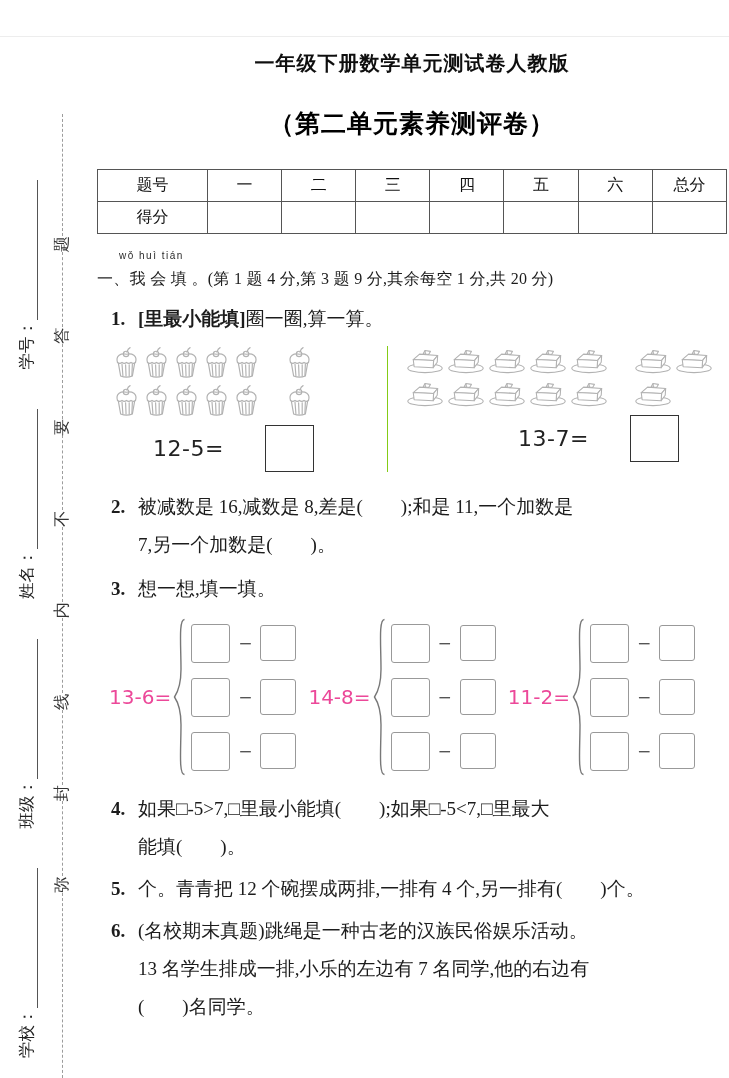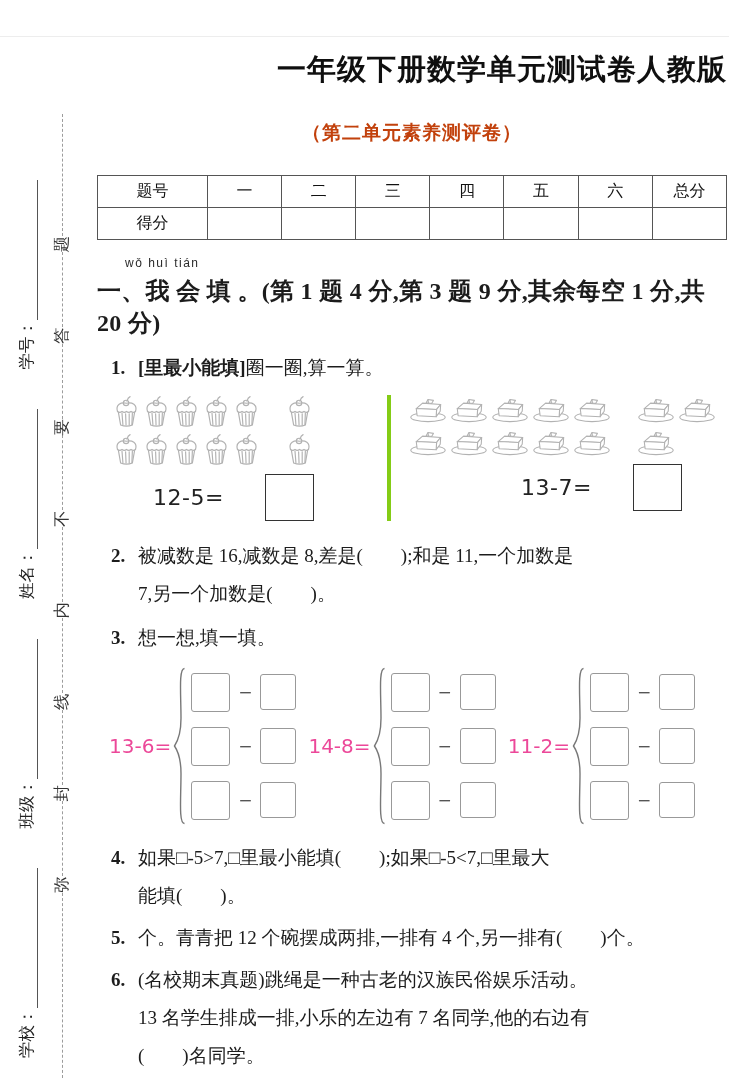--- a/index.html
+++ b/index.html
@@ -25,46 +25,46 @@
     transform-origin:0 0;transform:rotate(-90deg);
     display:flex;align-items:center;
   }
   .seal-char{font-size:16.5px;color:#333;}
   .seal-dash{height:0;border-top:1.2px dashed #9c9c9c;flex:0 0 75px;}
   .seal-dash.lead{flex:0 0 185px;}
   .seal-dash.tail{flex:1 1 auto;}
 
   
   .content{position:absolute;left:97px;top:0;width:630px;}
-  .title{margin-top:50px;text-align:right;font-family:"Liberation Sans",sans-serif;
-         font-size:29px;font-weight:bold;letter-spacing:1px;color:#0f0f0f;}
+  .title{margin-top:50px;text-align:center;font-family:"Liberation Sans",sans-serif;
+         font-size:20px;font-weight:bold;letter-spacing:1px;color:#0f0f0f;}
   .subtitle{margin-top:30px;text-align:center;font-family:"Liberation Sans",sans-serif;
-         font-size:19px;font-weight:bold;letter-spacing:1px;color:#c2410c;}
+         font-size:25px;font-weight:bold;letter-spacing:1px;color:#000000;}
 
   table.score-table{width:100%;border-collapse:collapse;margin-top:29px;table-layout:fixed;border-radius:11px;}
   table.score-table td{border:1px solid #555;height:29px;text-align:center;
          font-family:"Liberation Sans",sans-serif;font-size:16px;color:#111;}
   table.score-table td:first-child{width:17%;}
 
   .sec-heading{position:relative;margin-top:16px;padding-top:19px;}
-  .pinyin{position:absolute;left:28px;top:0;font-family:"Liberation Sans",sans-serif;
-          font-size:12px;letter-spacing:1.5px;color:#2a2a2a;}
-  .sec-line{font-size:24px;font-weight:bold;letter-spacing:0.3px;white-space:pre-wrap;}
+  .pinyin{position:absolute;left:22px;top:0;font-family:"Liberation Sans",sans-serif;
+          font-size:10px;letter-spacing:1.5px;color:#2a2a2a;}
+  .sec-line{font-size:16px;font-weight:normal;letter-spacing:0.3px;white-space:pre-wrap;}
 
   .question{position:relative;margin:12px 0 0 14px;padding-left:27px;
             font-size:19px;line-height:38px;color:#1c1c1c;}
   .qnum{position:absolute;left:0;top:0;font-weight:bold;}
   .qline{white-space:pre-wrap;}
   .qtag{font-weight:bold;}
   .qinline{white-space:pre-wrap;}
 
   
   .q1-panels{display:flex;margin-top:8px;}
   .panel-left{width:268px;padding-left:16px;}
-  .panel-right{flex:1;padding-left:18px;border-left:4px solid #84cc16;margin-left:6px;}
+  .panel-right{flex:1;padding-left:18px;border-left:1px solid #84cc16;margin-left:6px;}
   .icon-row{display:flex;align-items:flex-end;gap:3px;margin-bottom:5px;}
   .row-gap{width:20px;}
   svg.cupcake{width:27px;height:33px;}
   svg.cake{width:38px;height:28px;}
   .eq-row{display:flex;align-items:center;margin-top:8px;gap:34px;}
   .eq-row.eq-left{margin-left:40px;}
   .eq-row.eq-right{margin-left:112px;}
   .eq-text{font-family:"DejaVu Sans",sans-serif;font-size:22px;color:#222;letter-spacing:0.5px;}
   .ans-box{width:47px;height:45px;border:1.5px solid #333;margin-left:7px;background:#fff;}
 

